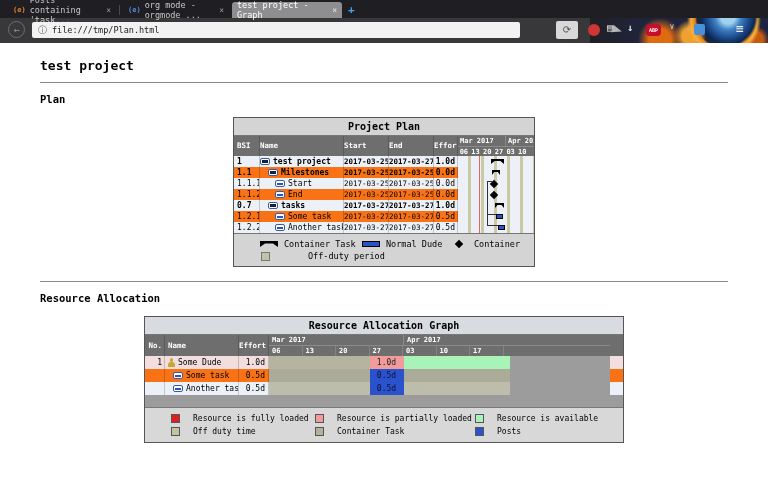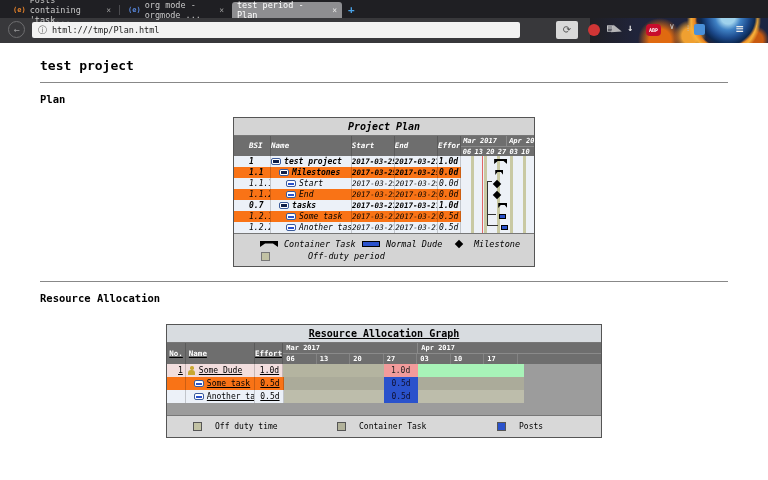--- a/index.html
+++ b/index.html
@@ -56,22 +56,22 @@
   .h2 { margin:10px 0 0 40px; font-size:10.5px; font-weight:bold; }
 
   
   .report { border:1px solid #555; background:#9c9c9c; }
   .rtitle { background:#d4d4d4; font-size:10px; font-weight:bold; text-align:center;
             padding:3px 0; border-bottom:1px solid #777; }
   .hdr { background:#6e6e6e; color:#fff; font-weight:bold; }
   .cell { border-right:1px solid rgba(0,0,0,.18); overflow:hidden; white-space:nowrap; }
 
   
-  #plan-table { width:302px; margin:12px auto 14px auto; position:relative;font-style:italic; }
-  .prow { display:flex; height:11px; font-size:8px; line-height:11px;padding-left:12px; }
+  #plan-table { width:302px; margin:12px auto 14px auto; position:relative; }
+  .prow { display:flex; height:11px; font-size:8px; line-height:11px; }
   .prow .bsi { width:26px; padding-left:3px; }
   .prow .nm  { width:84px; display:flex; align-items:center; }
   .prow .st  { width:45px; font-size:7.5px; }
   .prow .en  { width:45px; font-size:7.5px; }
   .prow .ef  { width:24px; text-align:right; padding-right:2px; }
   .prow .gantt { width:76px; position:relative; border-right:none;
      background:
        linear-gradient(90deg, transparent 0 21px, #e06666 21px 22px, transparent 22px),
        repeating-linear-gradient(90deg, transparent 0 10px, #c9c9a3 10px 13px, transparent 13px 11.7px),
        #edf1f7; }
@@ -101,21 +101,21 @@
   #plan-legend { background:#d4d4d4; border-top:1px solid #777; font-size:8.5px; padding:4px 0 4px 0; }
   .pleg-row { position:relative; height:12px; line-height:12px; }
   .pleg-row .lbl { position:absolute; }
   .leg-cont { position:absolute; left:26px; top:3px; width:18px; height:6px; background:#000;
               clip-path:polygon(0 0,100% 0,100% 100%,72% 42%,28% 42%,0 100%); }
   .leg-task { position:absolute; left:128px; top:3px; width:18px; height:6px; background:#2a52cc; border:1px solid #000; }
   .leg-mile { position:absolute; left:222px; top:3px; width:6px; height:6px; background:#000; transform:rotate(45deg); }
   .leg-off  { position:absolute; left:27px; top:2px; width:9px; height:9px; background:#c2c2a4; border:1px solid #777; }
 
   
-  #ra-table { width:436px; margin:20px auto 0 auto; position:relative;text-decoration:underline; }
+  #ra-table { width:480px; margin:12px auto 0 auto; position:relative; }
   .rarow { display:flex; height:13px; font-size:8px; line-height:13px; }
   .rarow .no { width:20px; text-align:right; padding-right:2px; }
   .rarow .nm { width:74px; display:flex; align-items:center; }
   .rarow .ef { width:30px; text-align:right; padding-right:3px; }
   .rarow .chart { width:341px; position:relative; border-right:none; background:#9c9c9c; }
   .rahead { height:21px; font-size:7.5px; }
   .rahead .cell { line-height:21px; }
   .rahead .chart { background:#6e6e6e; }
   .racal { position:absolute; inset:0; font-size:7px; }
   .racal .mrow { display:flex; height:10px; line-height:10px; }
@@ -147,30 +147,30 @@
         <span>Posts containing 'task...</span>
         <span class="tclose">×</span>
       </div>
       <div class="tabsep" style="left:119px;"></div>
       <div class="tab" style="left:123px;width:106px;">
         <span class="fav" style="color:#5a8ae0;">(e)</span>
         <span>org mode - orgmode ...</span>
         <span class="tclose">×</span>
       </div>
       <div class="tab active" style="left:232px;width:110px;">
-        <span>test period - Plan</span>
+        <span>test project - Graph</span>
         <span class="tclose">×</span>
       </div>
       <div id="newtab">+</div>
     </div>
     <div id="toolbar">
       <div id="backbtn">←</div>
       <div id="urlbar">
         <span class="info">ⓘ</span>
-        <span>html:///tmp/Plan.html</span>
+        <span>file:///tmp/Plan.html</span>
       </div>
       <div id="reloadbtn">⟳</div>
       <div class="tbicon" style="left:584px;">☆</div>
       <div class="tbicon" style="left:602px;">▤</div>
       <div class="tbicon" style="left:622px;font-weight:bold;">↓</div>
 
       <div class="addon-circle" style="left:588px;"></div>
       <div class="addon-plane"></div>
       <div class="addon-abp">ABP</div>
       <div class="tbicon" style="left:664px;font-size:8px;color:#d0d0d0;">∨</div>
@@ -312,21 +312,21 @@
       <div class="dep" style="left:253px;top:96px;width:9px;height:1px;"></div>
       <div class="dep" style="left:253px;top:107px;width:11px;height:1px;"></div>
 
       <div id="plan-legend">
         <div class="pleg-row">
           <span class="leg-cont"></span>
           <span class="lbl" style="left:50px;">Container Task</span>
           <span class="leg-task"></span>
           <span class="lbl" style="left:152px;">Normal Dude</span>
           <span class="leg-mile"></span>
-          <span class="lbl" style="left:240px;">Milestone</span>
+          <span class="lbl" style="left:240px;">Container</span>
         </div>
         <div class="pleg-row">
           <span class="leg-off"></span>
           <span class="lbl" style="left:50px;padding-left:24px;">Off-duty period</span>
         </div>
       </div>
     </div>
 
     <hr class="rule" style="margin-top:12px;">
     <div class="h2">Resource Allocation</div>
@@ -394,20 +394,28 @@
           <span class="rcell" style="left:0;width:100.5px;background:#bdbdab;"></span>
           <span class="rcell" style="left:100.5px;width:34px;background:#2a52cc;color:#101030;">0.5d</span>
           <span class="rcell" style="left:134.5px;width:106px;background:#bdbdab;"></span>
         </span>
       </div>
 
       <div id="ra-gap"></div>
 
       <div id="ra-legend">
         <div class="raleg-row">
+          <span class="sw" style="left:26px;background:#e02020;"></span>
+          <span class="lbl" style="position:absolute;left:48px;">Resource is fully loaded</span>
+          <span class="sw" style="left:170px;background:#f29b9b;"></span>
+          <span class="lbl" style="position:absolute;left:192px;">Resource is partially loaded</span>
+          <span class="sw" style="left:330px;background:#a8f3b8;"></span>
+          <span class="lbl" style="position:absolute;left:352px;">Resource is available</span>
+        </div>
+        <div class="raleg-row">
           <span class="sw" style="left:26px;background:#c2c2a4;"></span>
           <span class="lbl" style="position:absolute;left:48px;">Off duty time</span>
           <span class="sw" style="left:170px;background:#b2b29a;"></span>
           <span class="lbl" style="position:absolute;left:192px;">Container Task</span>
           <span class="sw" style="left:330px;background:#2a52cc;"></span>
           <span class="lbl" style="position:absolute;left:352px;">Posts</span>
         </div>
       </div>
     </div>
 

